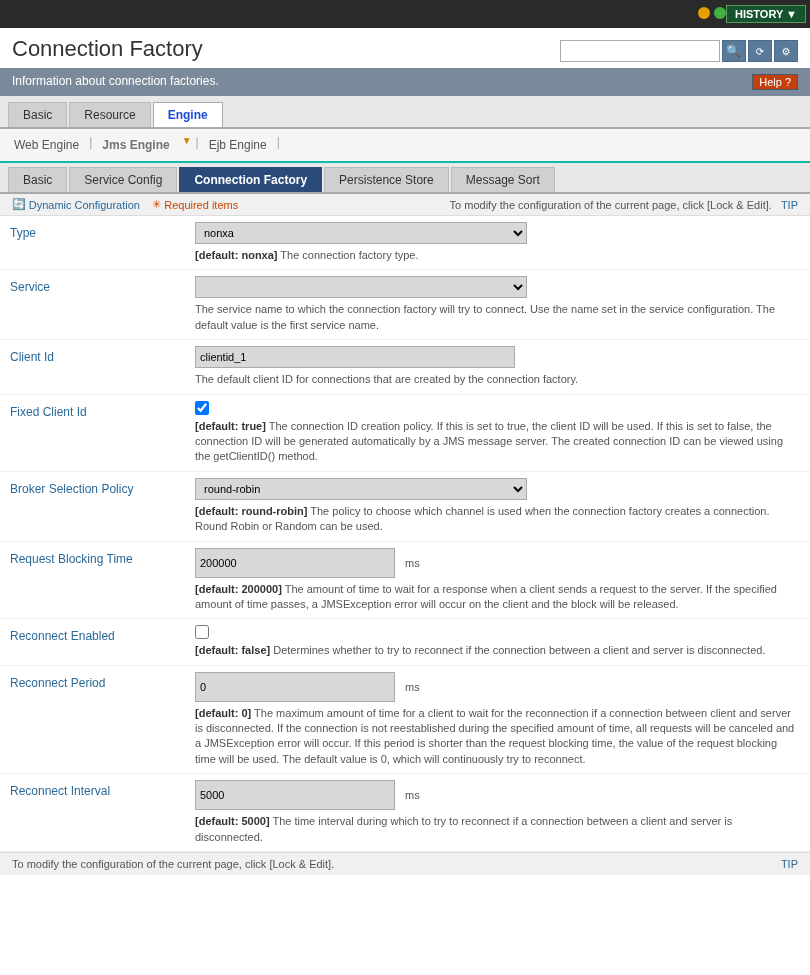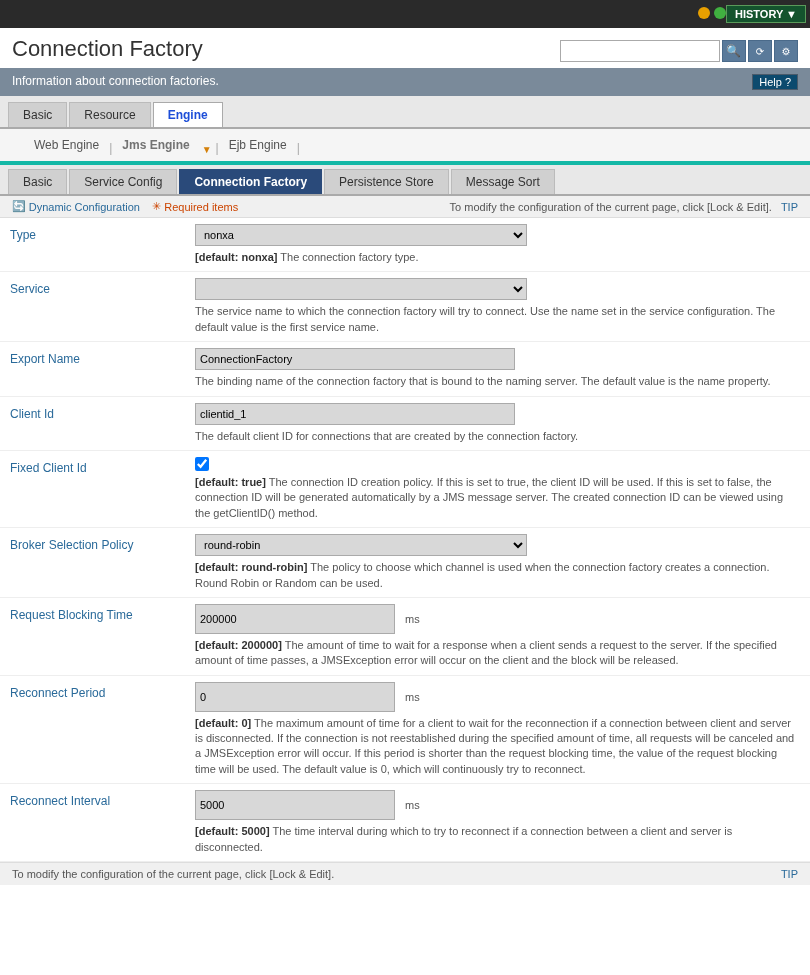--- a/index.html
+++ b/index.html
@@ -82,21 +82,21 @@
     .info-bar {
       background: #7a8a9a;
       color: #fff;
       padding: 6px 12px;
       display: flex;
       align-items: flex-start;
       justify-content: space-between;
       font-size: 12px;
     }
     .help-btn {
-      background: #0c4a6e;
+      background: #c2410c;
       color: #fff;
       border: 1px solid #4a5a6a;
       padding: 1px 6px;
       cursor: pointer;
       font-size: 11px;
     }
 
     
     .main-tabs {
       background: #e8e8e8;
@@ -116,25 +116,25 @@
     }
     .main-tab.active {
       background: #fff;
       border-color: #aaa;
       color: #1d4ed8;
       font-weight: bold;
     }
 
     
     .sub-nav {
-      padding: 6px 24px;
+      padding: 6px 4px;
       background: #f5f5f5;
-      border-bottom: 4px solid #14b8a6;
-      display: flex;
-      align-items: flex-end;
+      border-bottom: 2px solid #14b8a6;
+      display: flex;
+      align-items: flex-start;
       gap: 0;
     }
     .sub-nav-item {
       padding: 3px 10px;
       font-size: 12px;
       cursor: pointer;
       color: #555;
     }
     .sub-nav-item.active {
       color: #737373;
@@ -405,29 +405,20 @@
     <td class="value-cell">
       <div class="input-row">
         <select class="select-field">
           <option value=""></option>
         </select>
       </div>
       <div class="field-desc">The service name to which the connection factory will try to connect. Use the name set in the service configuration. The default value is the first service name.</div>
     </td>
   </tr>
 
-  <tr>
-    <td class="label-cell">Export Name</td>
-    <td class="value-cell">
-      <div class="input-row">
-        <input class="text-field" type="text" value="ConnectionFactory" style="">
-      </div>
-      <div class="field-desc">The binding name of the connection factory that is bound to the naming server. The default value is the name property.</div>
-    </td>
-  </tr>
 
   <tr>
     <td class="label-cell">Client Id</td>
     <td class="value-cell">
       <div class="input-row">
         <input class="text-field" type="text" value="clientid_1" style="">
       </div>
       <div class="field-desc">The default client ID for connections that are created by the connection factory.</div>
     </td>
   </tr>
@@ -468,20 +459,32 @@
         <input class="text-field-sm" type="text" value="200000" style="">
         <span class="field-unit">ms</span>
       </div>
       <div class="field-desc">
         <span class="default-text">[default: 200000]</span>
         <span>  <span>The amount of time to wait for a response when a client sends a request to the server. If the specified amount of time passes, a JMSException error will occur on the client and the block will be released.</span></span>
       </div>
     </td>
   </tr>
 
+  <tr>
+    <td class="label-cell">Reconnect Enabled</td>
+    <td class="value-cell">
+      <div class="input-row">
+        <input class="checkbox-field" type="checkbox" style="">
+      </div>
+      <div class="field-desc">
+        <span class="default-text">[default: false]</span>
+        <span>  <span>Determines whether to try to reconnect if the connection between a client and server is disconnected.</span></span>
+      </div>
+    </td>
+  </tr>
 
   <tr>
     <td class="label-cell">Reconnect Period</td>
     <td class="value-cell">
       <div class="input-row">
         <input class="text-field-sm" type="text" value="0" style="">
         <span class="field-unit">ms</span>
       </div>
       <div class="field-desc">
         <span class="default-text">[default: 0]</span>

